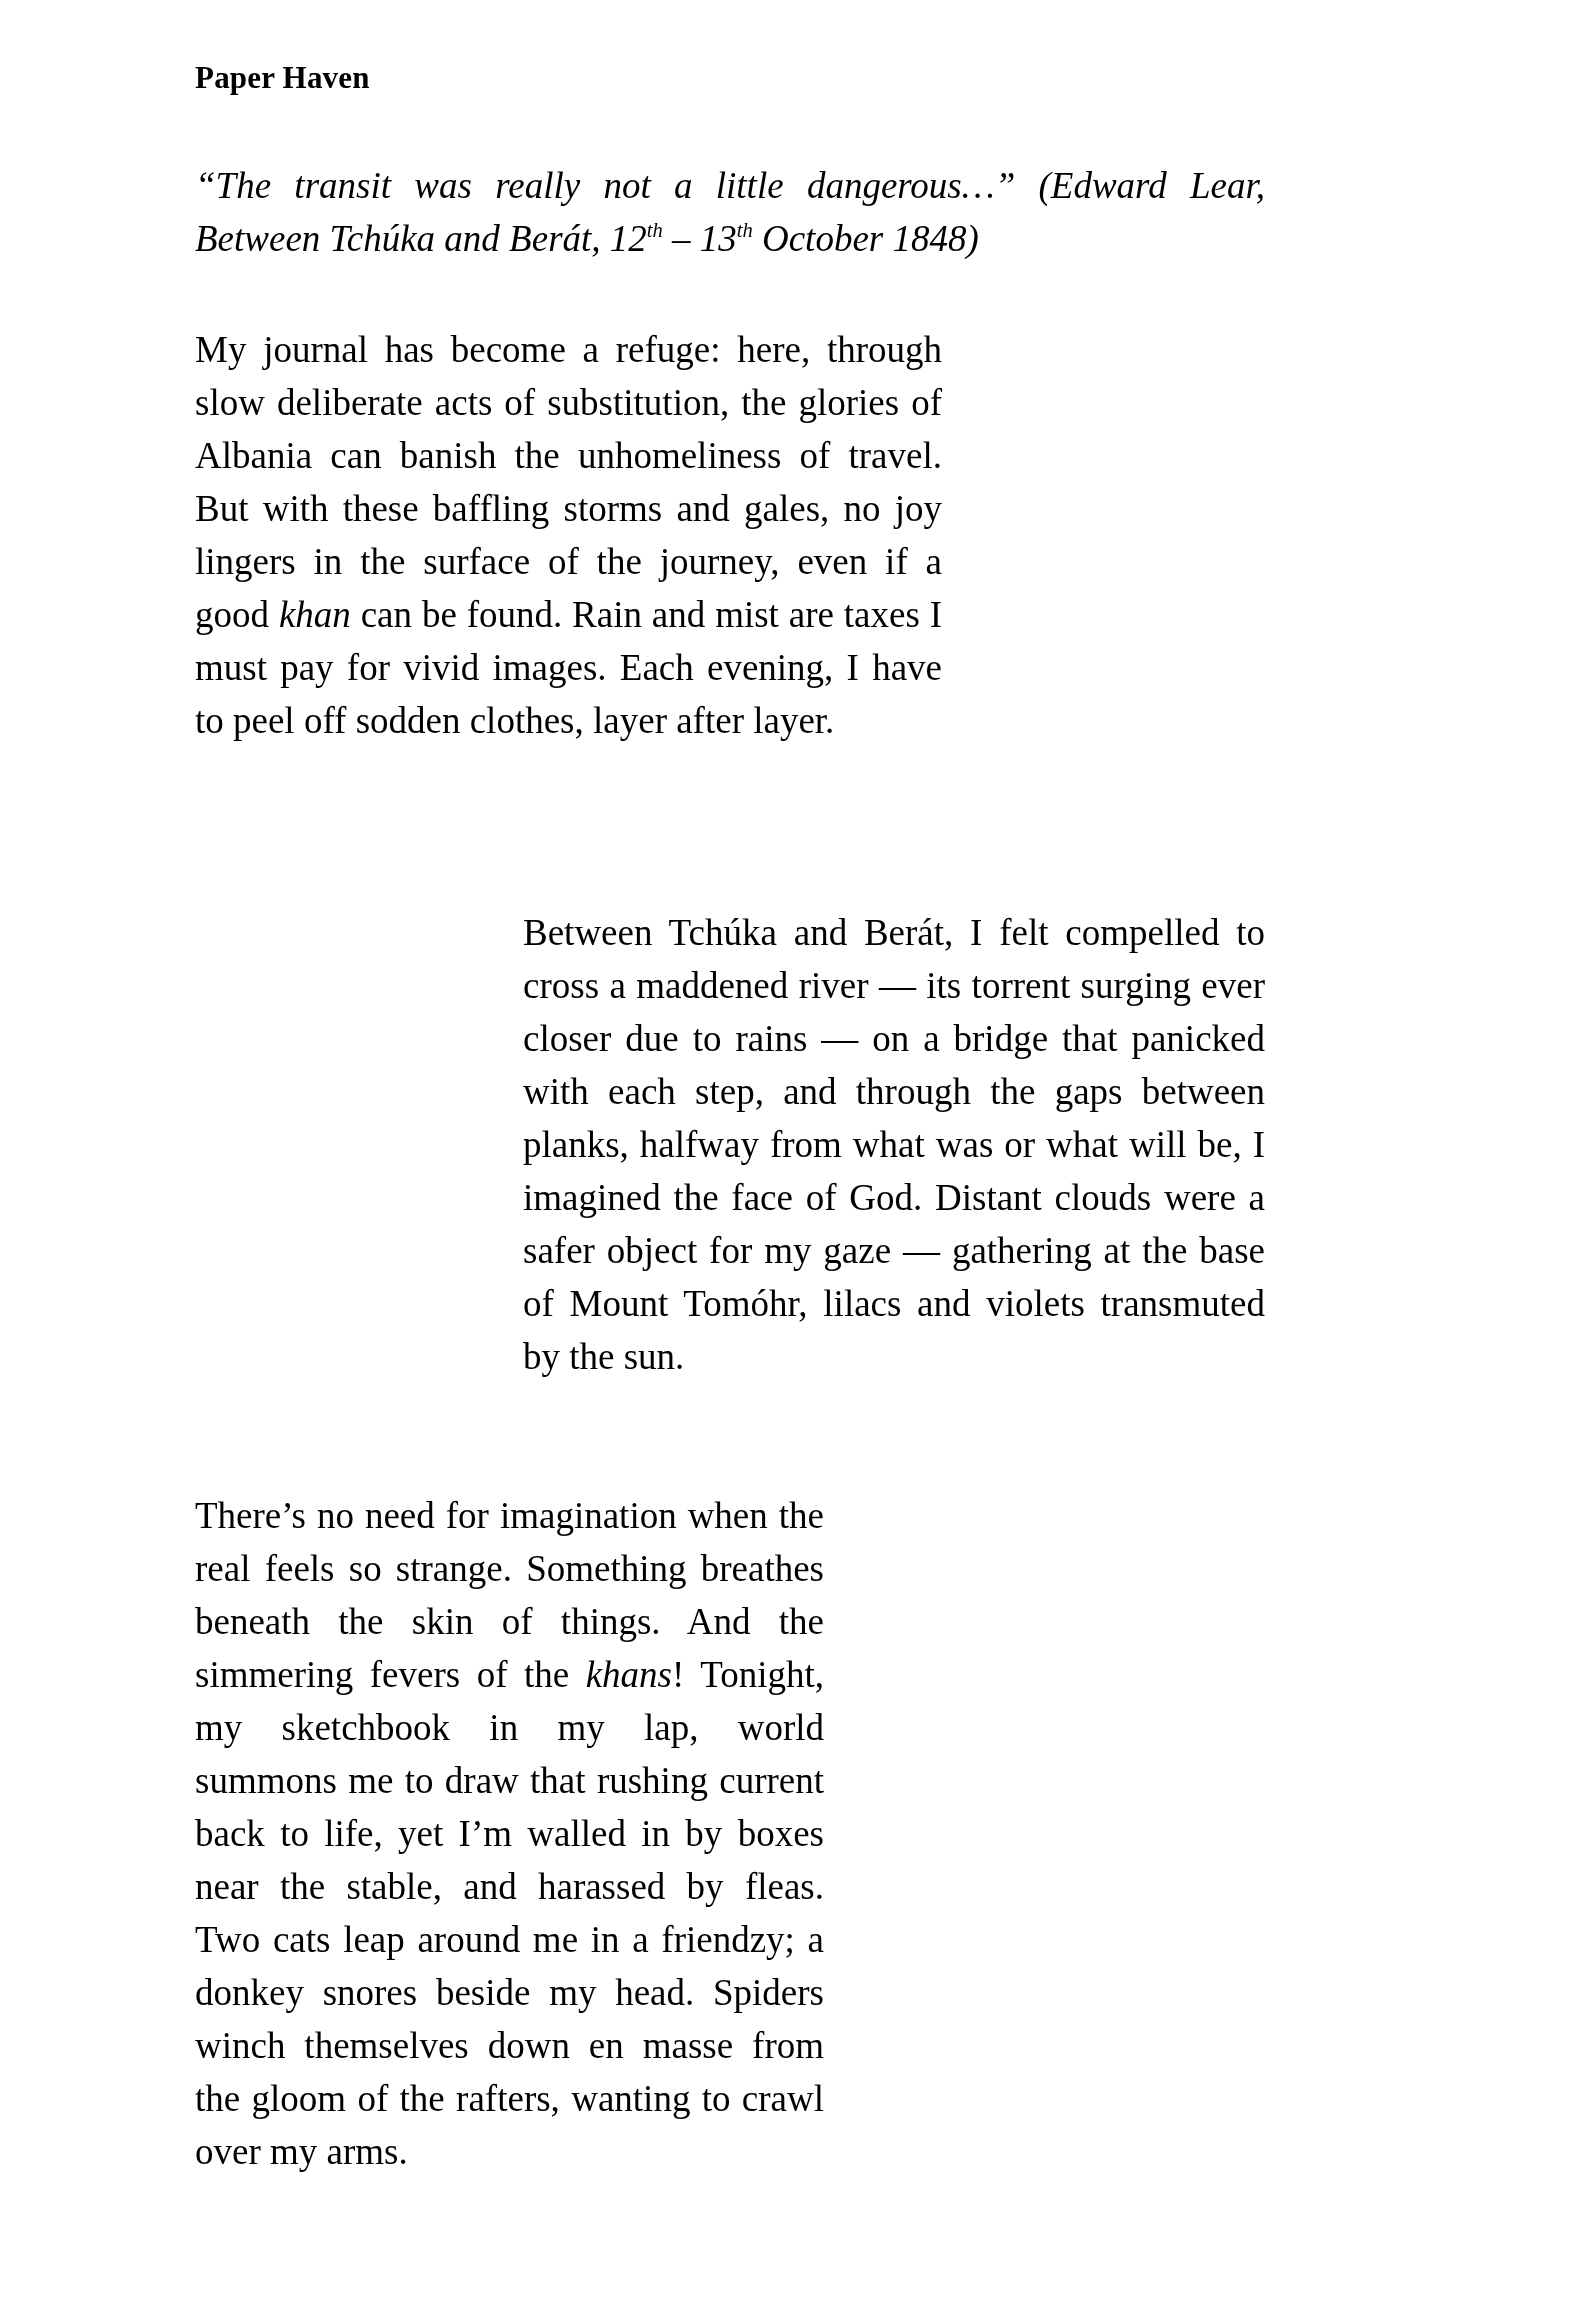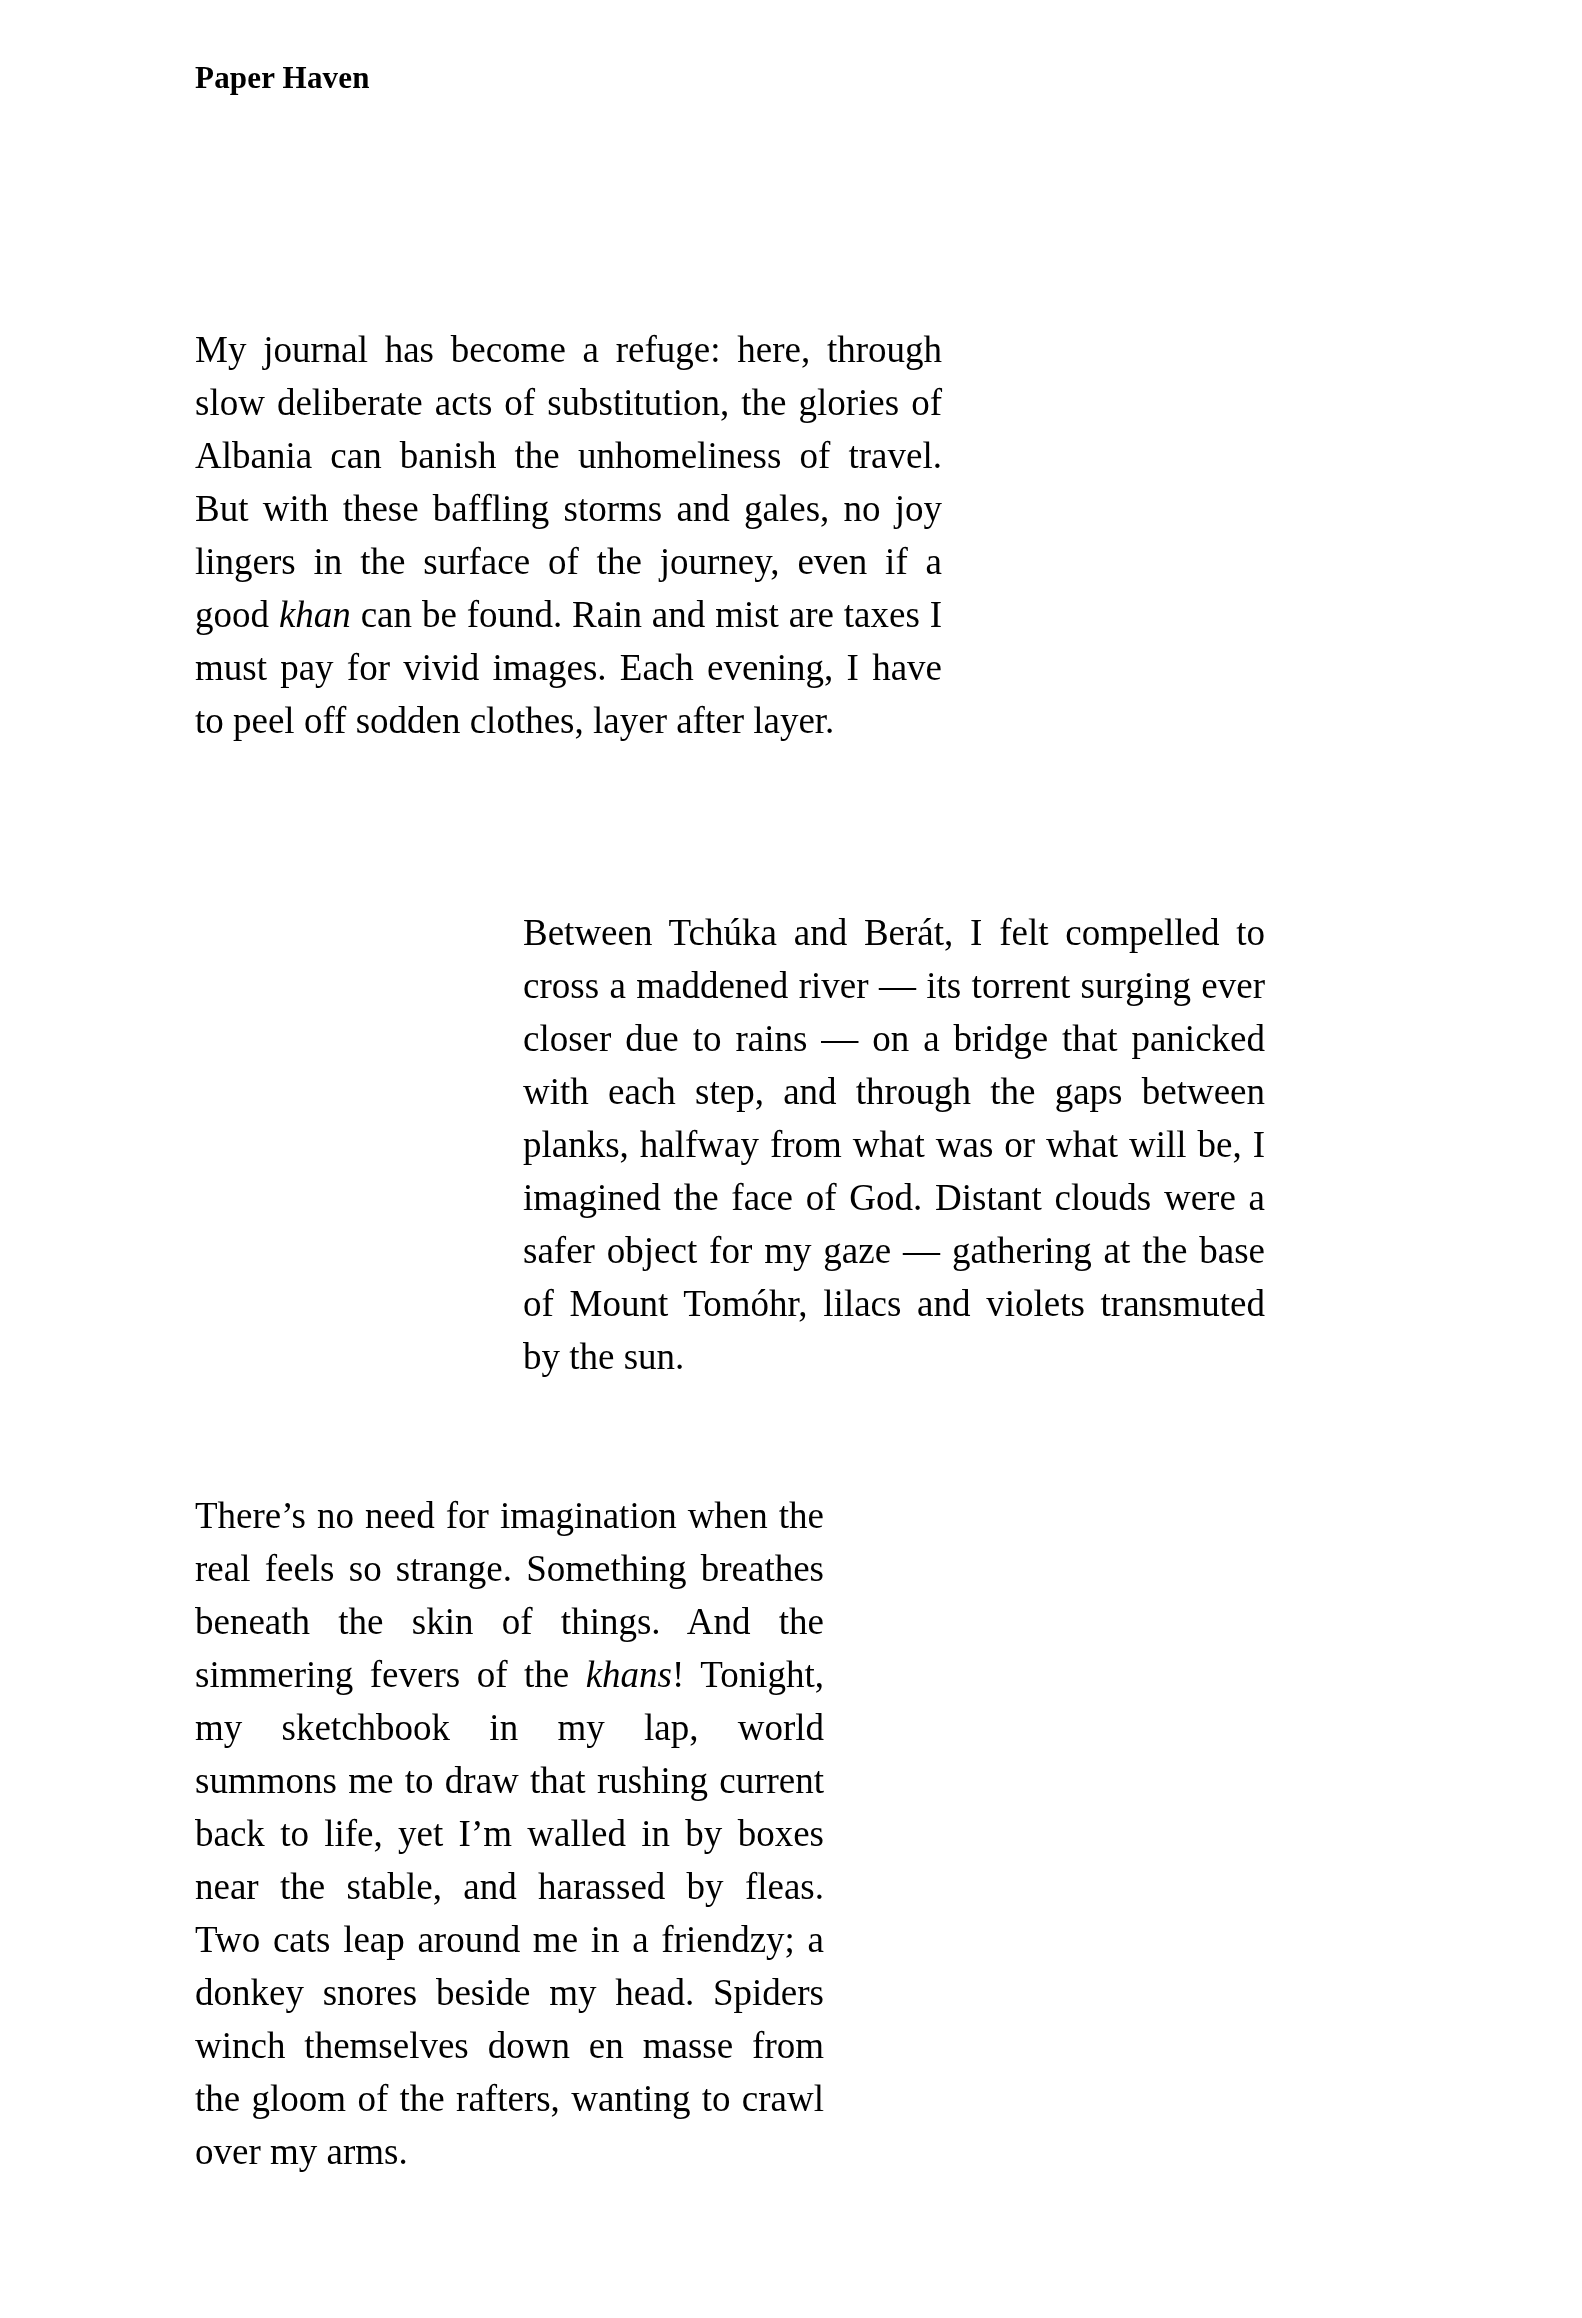--- a/index.html
+++ b/index.html
@@ -77,20 +77,21 @@
     .para em, .epigraph em {
     }
   </style>
 </head>
 <body>
 
 <div class="page">
 
   <h1 class="title">Paper Haven</h1>
 
+  <p class="epigraph"><span>“The transit was really not a little dangerous…”</span><span> (Edward Lear, Between Tchúka and Berát, 12</span><sup>th</sup><span> – 13</span><sup>th</sup><span> October 1848)</span></p>
 
   <p class="para para-1"><span>My journal has become a refuge: here, through slow deliberate acts of substitution, the glories of Albania can banish the unhomeliness of travel. But with these baffling storms and gales, no joy lingers in the surface of the journey, even if a good </span><em>khan</em><span> can be found. Rain and mist are taxes I must pay for vivid images. Each evening, I have to peel off sodden clothes, layer after layer.</span></p>
 
   <p class="para para-2"><span>Between Tchúka and Berát, I felt compelled to cross a maddened river — its torrent surging ever closer due to rains — on a bridge that panicked with each step, and through the gaps between planks, halfway from what was or what will be, I imagined the face of God. Distant clouds were a safer object for my gaze — gathering at the base of Mount Tomóhr, lilacs and violets transmuted by the sun.</span></p>
 
   <p class="para para-3"><span>There’s no need for imagination when the real feels so strange. Something breathes beneath the skin of things. And the simmering fevers of the </span><em>khans</em><span>! Tonight, my sketchbook in my lap, world summons me to draw that rushing current back to life, yet I’m walled in by boxes near the stable, and harassed by fleas. Two cats leap around me in a friendzy; a donkey snores beside my head. Spiders winch themselves down en masse from the gloom of the rafters, wanting to crawl over my arms.</span></p>
 
 </div>
 
 

